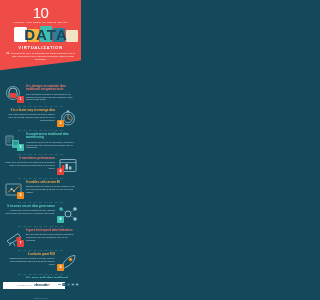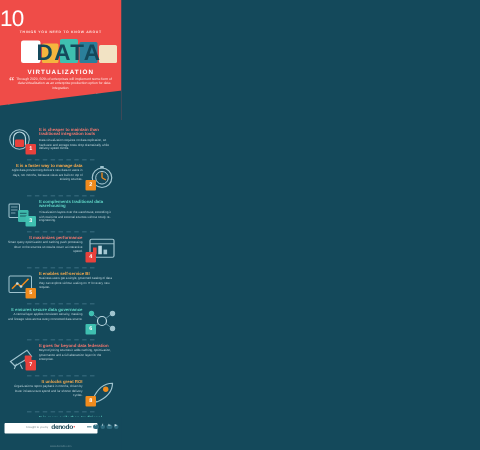--- a/index.html
+++ b/index.html
@@ -14,21 +14,21 @@
   
   .header{
     position:absolute;left:0;top:0;width:81px;height:80px;
     background:#ef4c48;overflow:hidden;
   }
   .header .diag{
     position:absolute;left:-4px;bottom:-13px;width:92px;height:22px;
     background:#14495b;transform:rotate(-7deg);transform-origin:left bottom;
   }
   .big-num{
-    position:absolute;left:0;top:5px;width:81px;text-align:left;
+    position:absolute;left:0;top:5px;width:81px;text-align:center;
     color:#ffffff;font-size:15px;line-height:15px;font-weight:400;
     letter-spacing:-0.5px;
   }
   .kicker{
     position:absolute;left:0;top:21px;width:81px;text-align:center;
     color:#ffe3de;font-size:2.3px;line-height:3px;letter-spacing:0.45px;
     font-weight:700;
   }
   .wordmark{
     position:absolute;left:0;top:25px;width:91px;height:20px;

